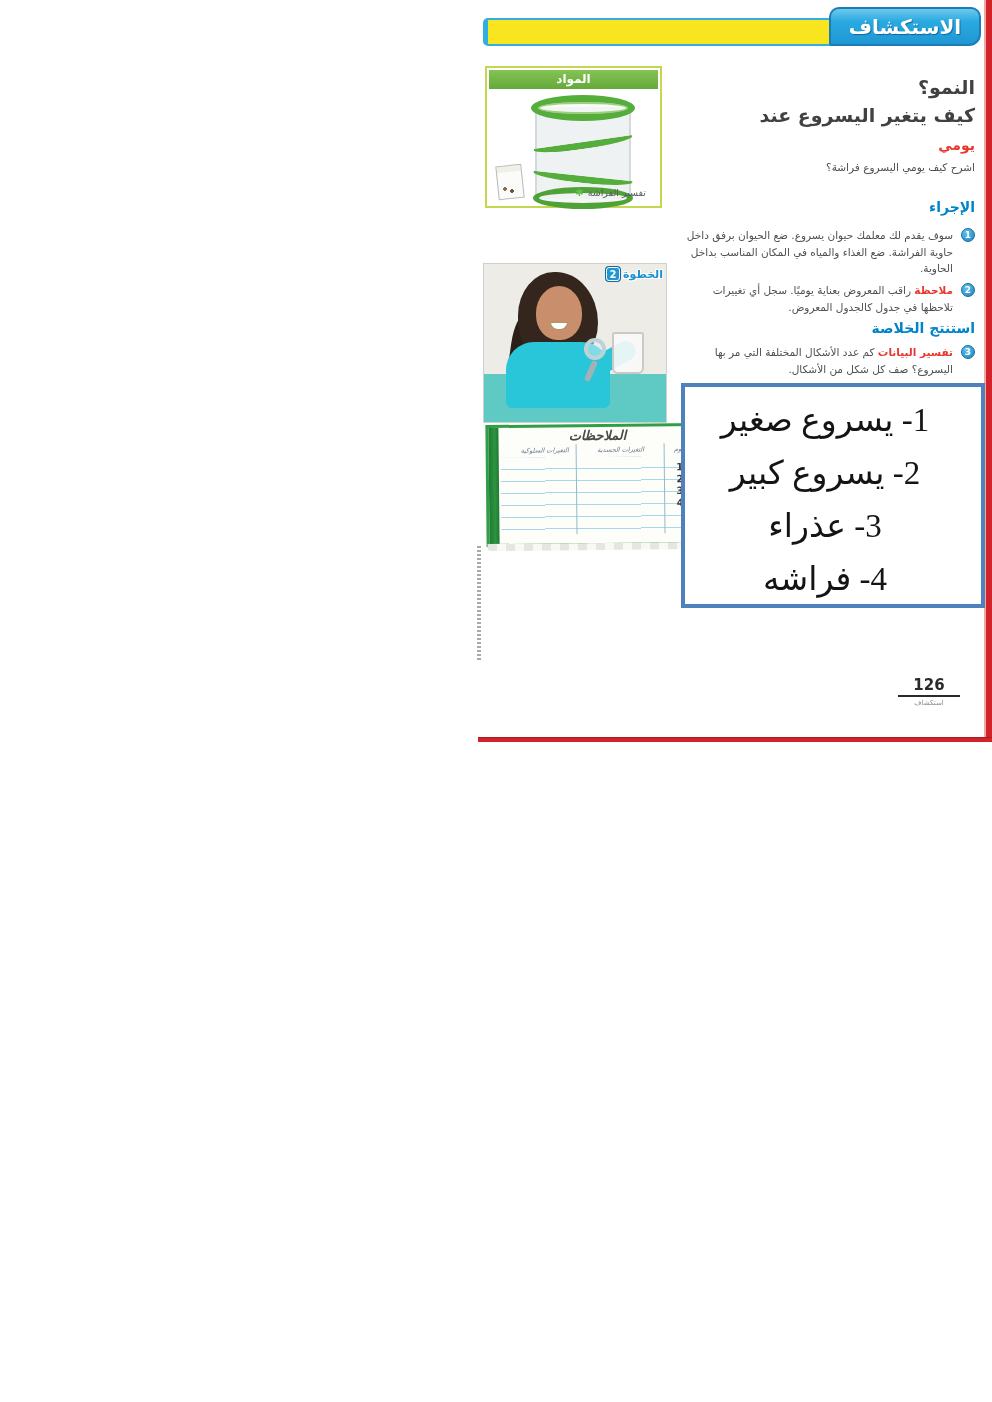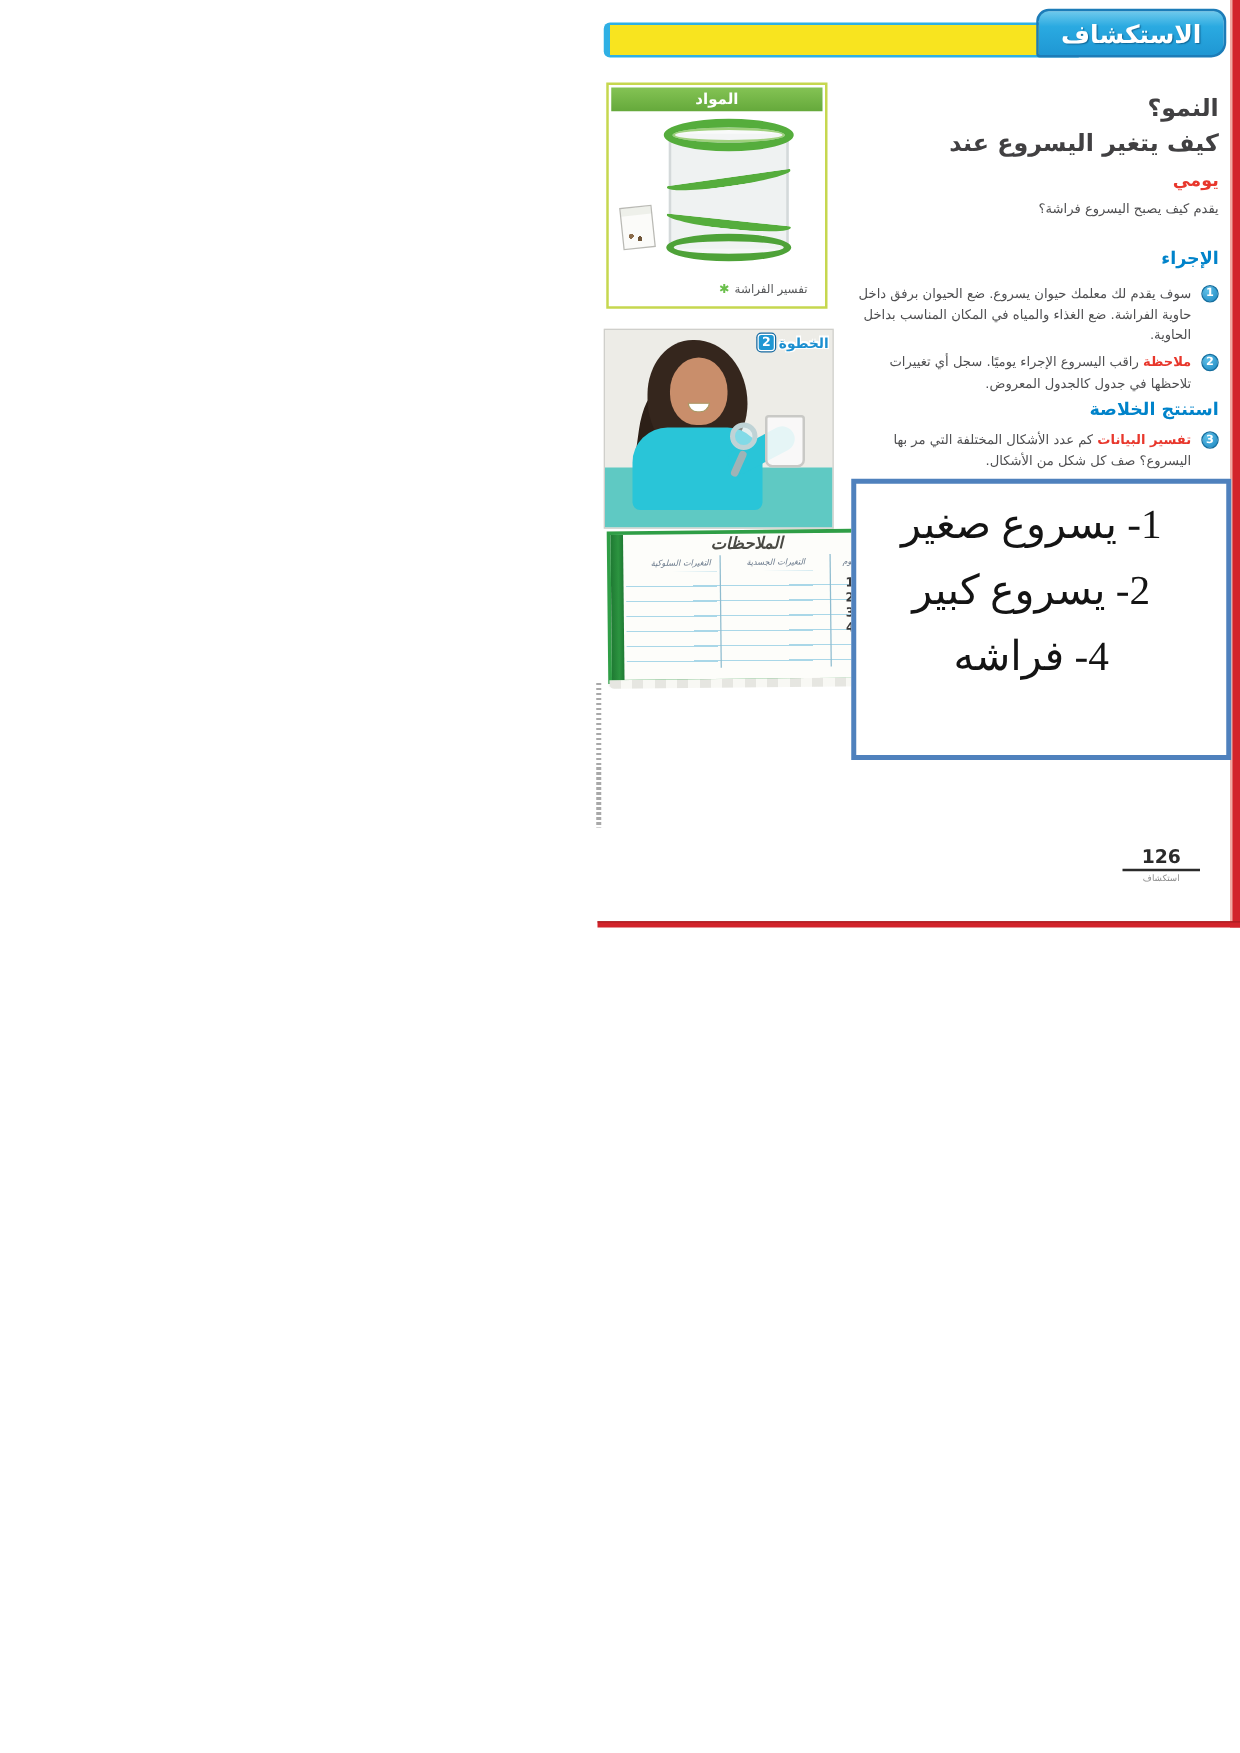--- a/index.html
+++ b/index.html
@@ -16,21 +16,21 @@
   .banner-yellow { position:absolute; left:488px; top:20px; width:372px; height:24px;
       background:#f8e41f; }
   .explore-tab { position:absolute; left:829px; top:7px; width:152px; height:39px;
       background:linear-gradient(#6ec9ec 0%, #2aaae1 35%, #1f97d3 100%);
       border:2px solid #1c7cb8; border-radius:10px 10px 12px 3px;
       display:flex; align-items:center; justify-content:center; }
   .explore-tab span { color:#ffffff; font-weight:bold; font-size:20px;
       text-shadow:1px 1px 1px rgba(0,60,100,.55); }
 
   
-  .materials-box { position:absolute; left:485px; top:66px; width:177px; height:181px;
+  .materials-box { position:absolute; left:485px; top:66px; width:177px; height:142px;
       background:#ffffff; border:2px solid #c6d74f; }
   .materials-header { margin:2px 2px 0 2px; height:19px;
       background:linear-gradient(#84c354,#65a93b); color:#fff; font-weight:bold;
       font-size:12px; text-align:center; line-height:19px; }
   .materials-figure { position:relative; height:126px; }
   .cyl-body { position:absolute; left:48px; top:18px; width:96px; height:92px;
       background:rgba(233,237,238,.75); border-left:2px solid #d4d9da; border-right:2px solid #d4d9da; }
   .cyl-top { position:absolute; left:44px; top:6px; width:104px; height:26px;
       border-radius:50%; border:7px solid #55ad3c;
       background:rgba(245,247,246,.6); box-shadow:inset 0 0 0 2px #9ed07c; }
@@ -179,32 +179,32 @@
     </div>
   </div>
 
   <div class="main-col">
     <div class="lesson-title">
       <div>النمو؟</div>
       <div>كيف يتغير اليسروع عند</div>
     </div>
 
     <div class="h-red purpose-heading">يومي</div>
-    <div class="purpose-text">يقدم كيف يصبح اليسروع فراشة؟</div>
+    <div class="purpose-text">اشرح كيف يومي اليسروع فراشة؟</div>
 
     <div class="h-blue procedure-heading">الإجراء</div>
 
     <div class="step-row step-1">
       <span class="step-badge">1</span>
       <span class="lead"></span><span>سوف يقدم لك معلمك حيوان يسروع. ضع الحيوان برفق داخل حاوية الفراشة. ضع الغذاء والمياه في المكان المناسب بداخل الحاوية.</span>
     </div>
 
     <div class="step-row step-2">
       <span class="step-badge">2</span>
-      <span class="lead">ملاحظة</span><span> راقب اليسروع الإجراء يوميًا. سجل أي تغييرات تلاحظها في جدول كالجدول المعروض.</span>
+      <span class="lead">ملاحظة</span><span> راقب المعروض بعناية يوميًا. سجل أي تغييرات تلاحظها في جدول كالجدول المعروض.</span>
     </div>
 
     <div class="h-blue conclude-heading">استنتج الخلاصة</div>
 
     <div class="step-row step-3">
       <span class="step-badge">3</span>
       <span class="lead">تفسير البيانات</span><span> كم عدد الأشكال المختلفة التي مر بها اليسروع؟ صف كل شكل من الأشكال.</span>
     </div>
   </div>
 
@@ -239,20 +239,21 @@
       <div class="row-num" style="top:47px;">2</div>
       <div class="row-num" style="top:59px;">3</div>
       <div class="row-num" style="top:71px;">4</div>
     </div>
     <div class="torn-edge"></div>
   </div>
 
   <div class="answer-box">
     <div class="answer-line">1- يسروع صغير</div>
     <div class="answer-line">2- يسروع كبير</div>
+    <div class="answer-line">3- عذراء</div>
     <div class="answer-line">4- فراشه</div>
   </div>
 
   <div class="footer-page">
     <div class="footer-num">126</div>
     <div class="footer-label">استكشاف</div>
   </div>
 
   <div class="copyright-strip"></div>
 

